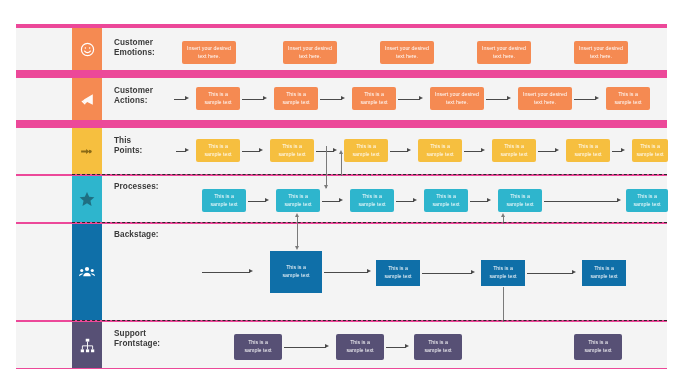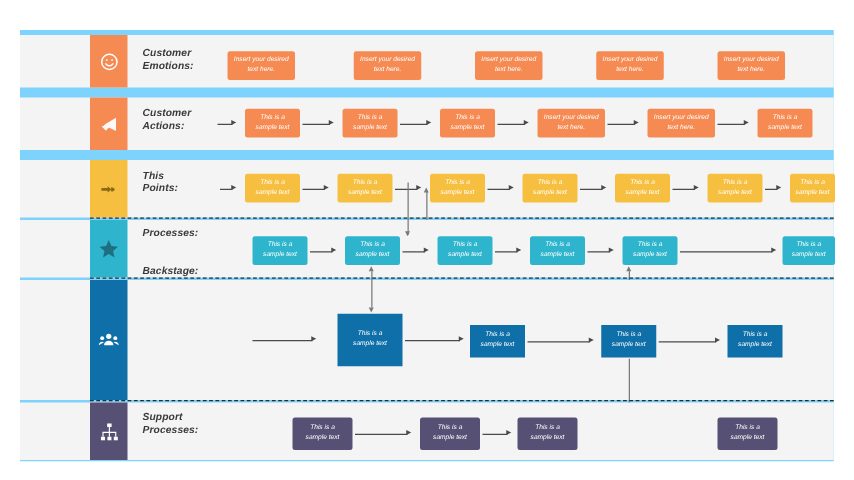--- a/index.html
+++ b/index.html
@@ -19,22 +19,21 @@
     background: #ffffff;
   }
 
   
   #board {
     position: absolute;
     left: 16px;
     top: 24px;
     width: 651px;
     height: 345px;
-    background: #7dd3fc;
-    font-style: italic;
+    background: #ec4899;
   }
 
   
   .row {
     position: absolute;
     left: 0;
     width: 651px;
     background: #f4f4f4;
   }
 
@@ -336,21 +335,21 @@
           <circle cx="12" cy="8" r="2.8" fill="#ffffff"></circle>
           <path d="M7 17.5c0-2.8 2.2-4.6 5-4.6s5 1.8 5 4.6z" fill="#ffffff"></path>
           <circle cx="5" cy="10" r="2.1" fill="#ffffff"></circle>
           <path d="M1.4 17.5c0-2.2 1.6-3.6 3.6-3.6 .7 0 1.3 .2 1.9 .5" fill="#ffffff"></path>
           <circle cx="19" cy="10" r="2.1" fill="#ffffff"></circle>
           <path d="M22.6 17.5c0-2.2-1.6-3.6-3.6-3.6-.7 0-1.3 .2-1.9 .5" fill="#ffffff"></path>
         </svg>
       </span>
     </div>
 
-    <div class="row-title" style="top:188px;">Backstage:</div>
+    <div class="row-title" style="top:206px;">Backstage:</div>
 
     <div class="hline" style="left:186px; top:247.5px; width:48px;"></div>
     <div class="arrow right" style="left:233px; top:245px;"></div>
 
     <div class="box" style="left:254px; top:227px; width:52px; height:42px; background:#0f6fa8;">This is a
 sample text</div>
 
     <div class="hline" style="left:308px; top:247.5px; width:44px;"></div>
     <div class="arrow right" style="left:351px; top:245px;"></div>
 
@@ -386,21 +385,21 @@
           <rect x="9.5" y="2.5" width="5" height="4" fill="#ffffff"></rect>
           <rect x="2.5" y="17.5" width="4.5" height="4" fill="#ffffff"></rect>
           <rect x="9.8" y="17.5" width="4.5" height="4" fill="#ffffff"></rect>
           <rect x="17" y="17.5" width="4.5" height="4" fill="#ffffff"></rect>
           <path d="M12 6.5 v6 M4.8 17.5 v-5 h14.4 v5 M12 12.5 v5" stroke="#ffffff" stroke-width="1.3" fill="none"></path>
         </svg>
       </span>
     </div>
 
     <div class="row-title" style="top:305px;">Support
-Processes:</div>
+Frontstage:</div>
 
     <div class="box rounded" style="left:218px; top:310px; width:48px; height:26px; background:#575075;">This is a
 sample text</div>
 
     <div class="hline" style="left:268px; top:322.5px; width:42px;"></div>
     <div class="arrow right" style="left:309px; top:320px;"></div>
 
     <div class="box rounded" style="left:320px; top:310px; width:48px; height:26px; background:#575075;">This is a
 sample text</div>
 

